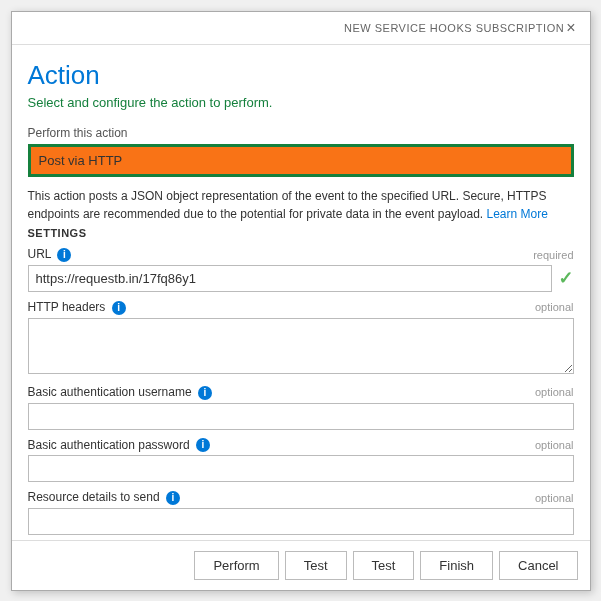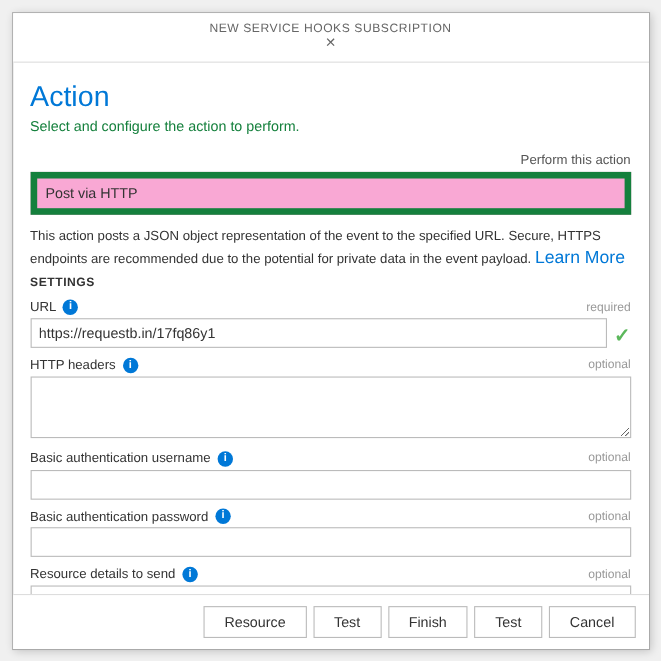--- a/index.html
+++ b/index.html
@@ -24,21 +24,20 @@
       box-shadow: 2px 2px 8px rgba(0,0,0,0.2);
     }
     .dialog-titlebar {
       background: #fff;
       border-bottom: 1px solid #ddd;
       padding: 8px 12px;
       display: flex;
       align-items: center;
       justify-content: flex-end;
       min-height: 32px;
-      flex-direction: column;
     }
     .dialog-title {
       font-size: 11px;
       color: #666;
       letter-spacing: 0.5px;
       text-transform: uppercase;
       font-weight: 400;
     }
     .close-btn {
       cursor: pointer;
@@ -75,42 +74,41 @@
     .page-subtitle {
       font-size: 13px;
       color: #15803d;
       margin-bottom: 16px;
     }
     .field-label {
       font-size: 12px;
       color: #555;
       margin-bottom: 4px;
       margin-top: 12px;
-      text-align: right;
     }
     .action-select-box {
       width: 100%;
       padding: 6px 8px;
-      border: 6px solid #15803d;
-      background: #f9a8d4;
+      border: 3px solid #15803d;
+      background: #f97316;
       font-size: 13px;
       color: #333;
       cursor: default;
     }
     .description-text {
       font-size: 12px;
       color: #333;
       margin-top: 10px;
       margin-bottom: 4px;
       line-height: 1.5;
     }
     .learn-more-link {
       color: #0078d7;
       text-decoration: none;
-      font-size: 16px;
+      font-size: 12px;
       margin-top: 10px;
     }
     .settings-heading {
       font-size: 11px;
       font-weight: 700;
       color: #333;
       text-transform: uppercase;
       margin-top: 0;
       margin-bottom: 8px;
       letter-spacing: 0.5px;
@@ -146,21 +144,21 @@
       font-size: 10px;
       text-align: center;
       line-height: 14px;
       cursor: help;
       vertical-align: middle;
       margin-left: 3px;
       font-weight: bold;
     }
     .url-input-wrapper {
       display: flex;
-      align-items: flex-end;
+      align-items: center;
       gap: 6px;
     }
     .text-input {
       width: 100%;
       padding: 5px 7px;
       border: 1px solid #bbb;
       font-size: 13px;
       color: #333;
       outline: none;
     }
@@ -282,19 +280,19 @@
           <span>Resource details to send</span>
           <span class="info-icon">i</span>
         </span>
         <span class="field-optional">optional</span>
       </div>
       <input type="text" class="text-input" style="">
     </div>
   </div>
 
   <div class="dialog-footer">
-    <button class="btn">Resource</button>
+    <button class="btn">Perform</button>
+    <button class="btn">Test</button>
     <button class="btn">Test</button>
     <button class="btn">Finish</button>
-    <button class="btn">Test</button>
     <button class="btn">Cancel</button>
   </div>
 </div>
 
 </body></html>

